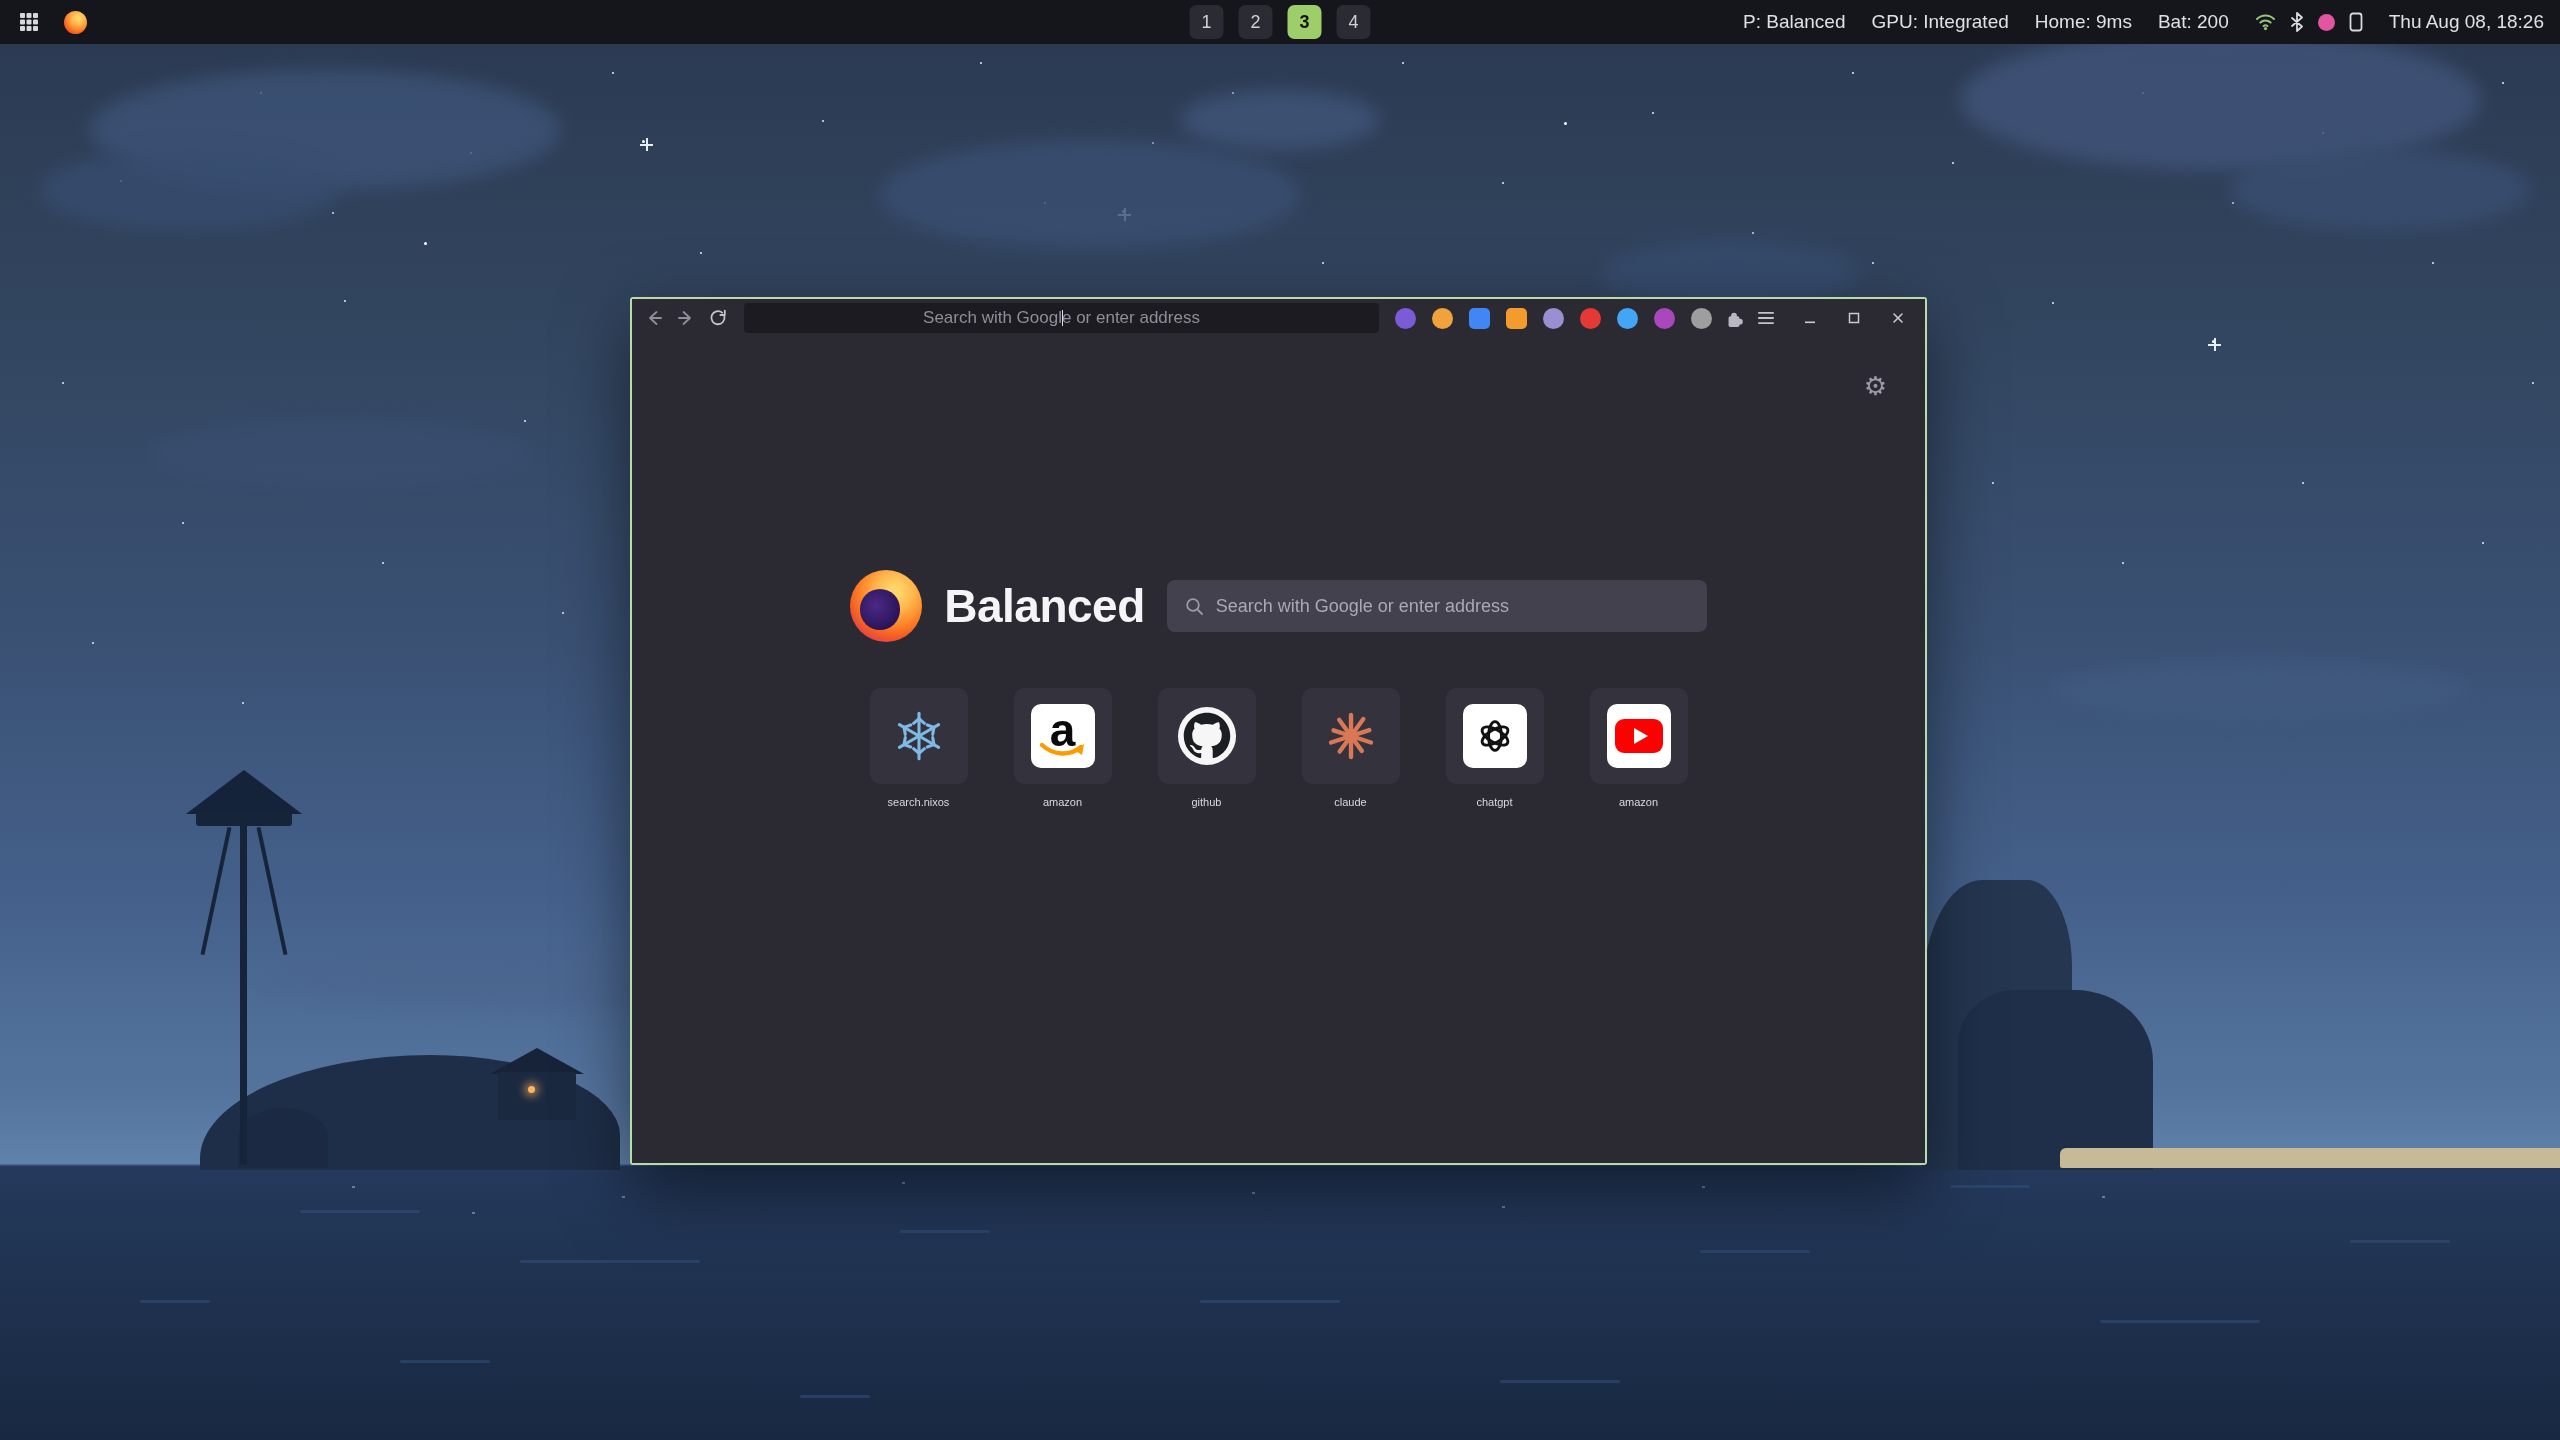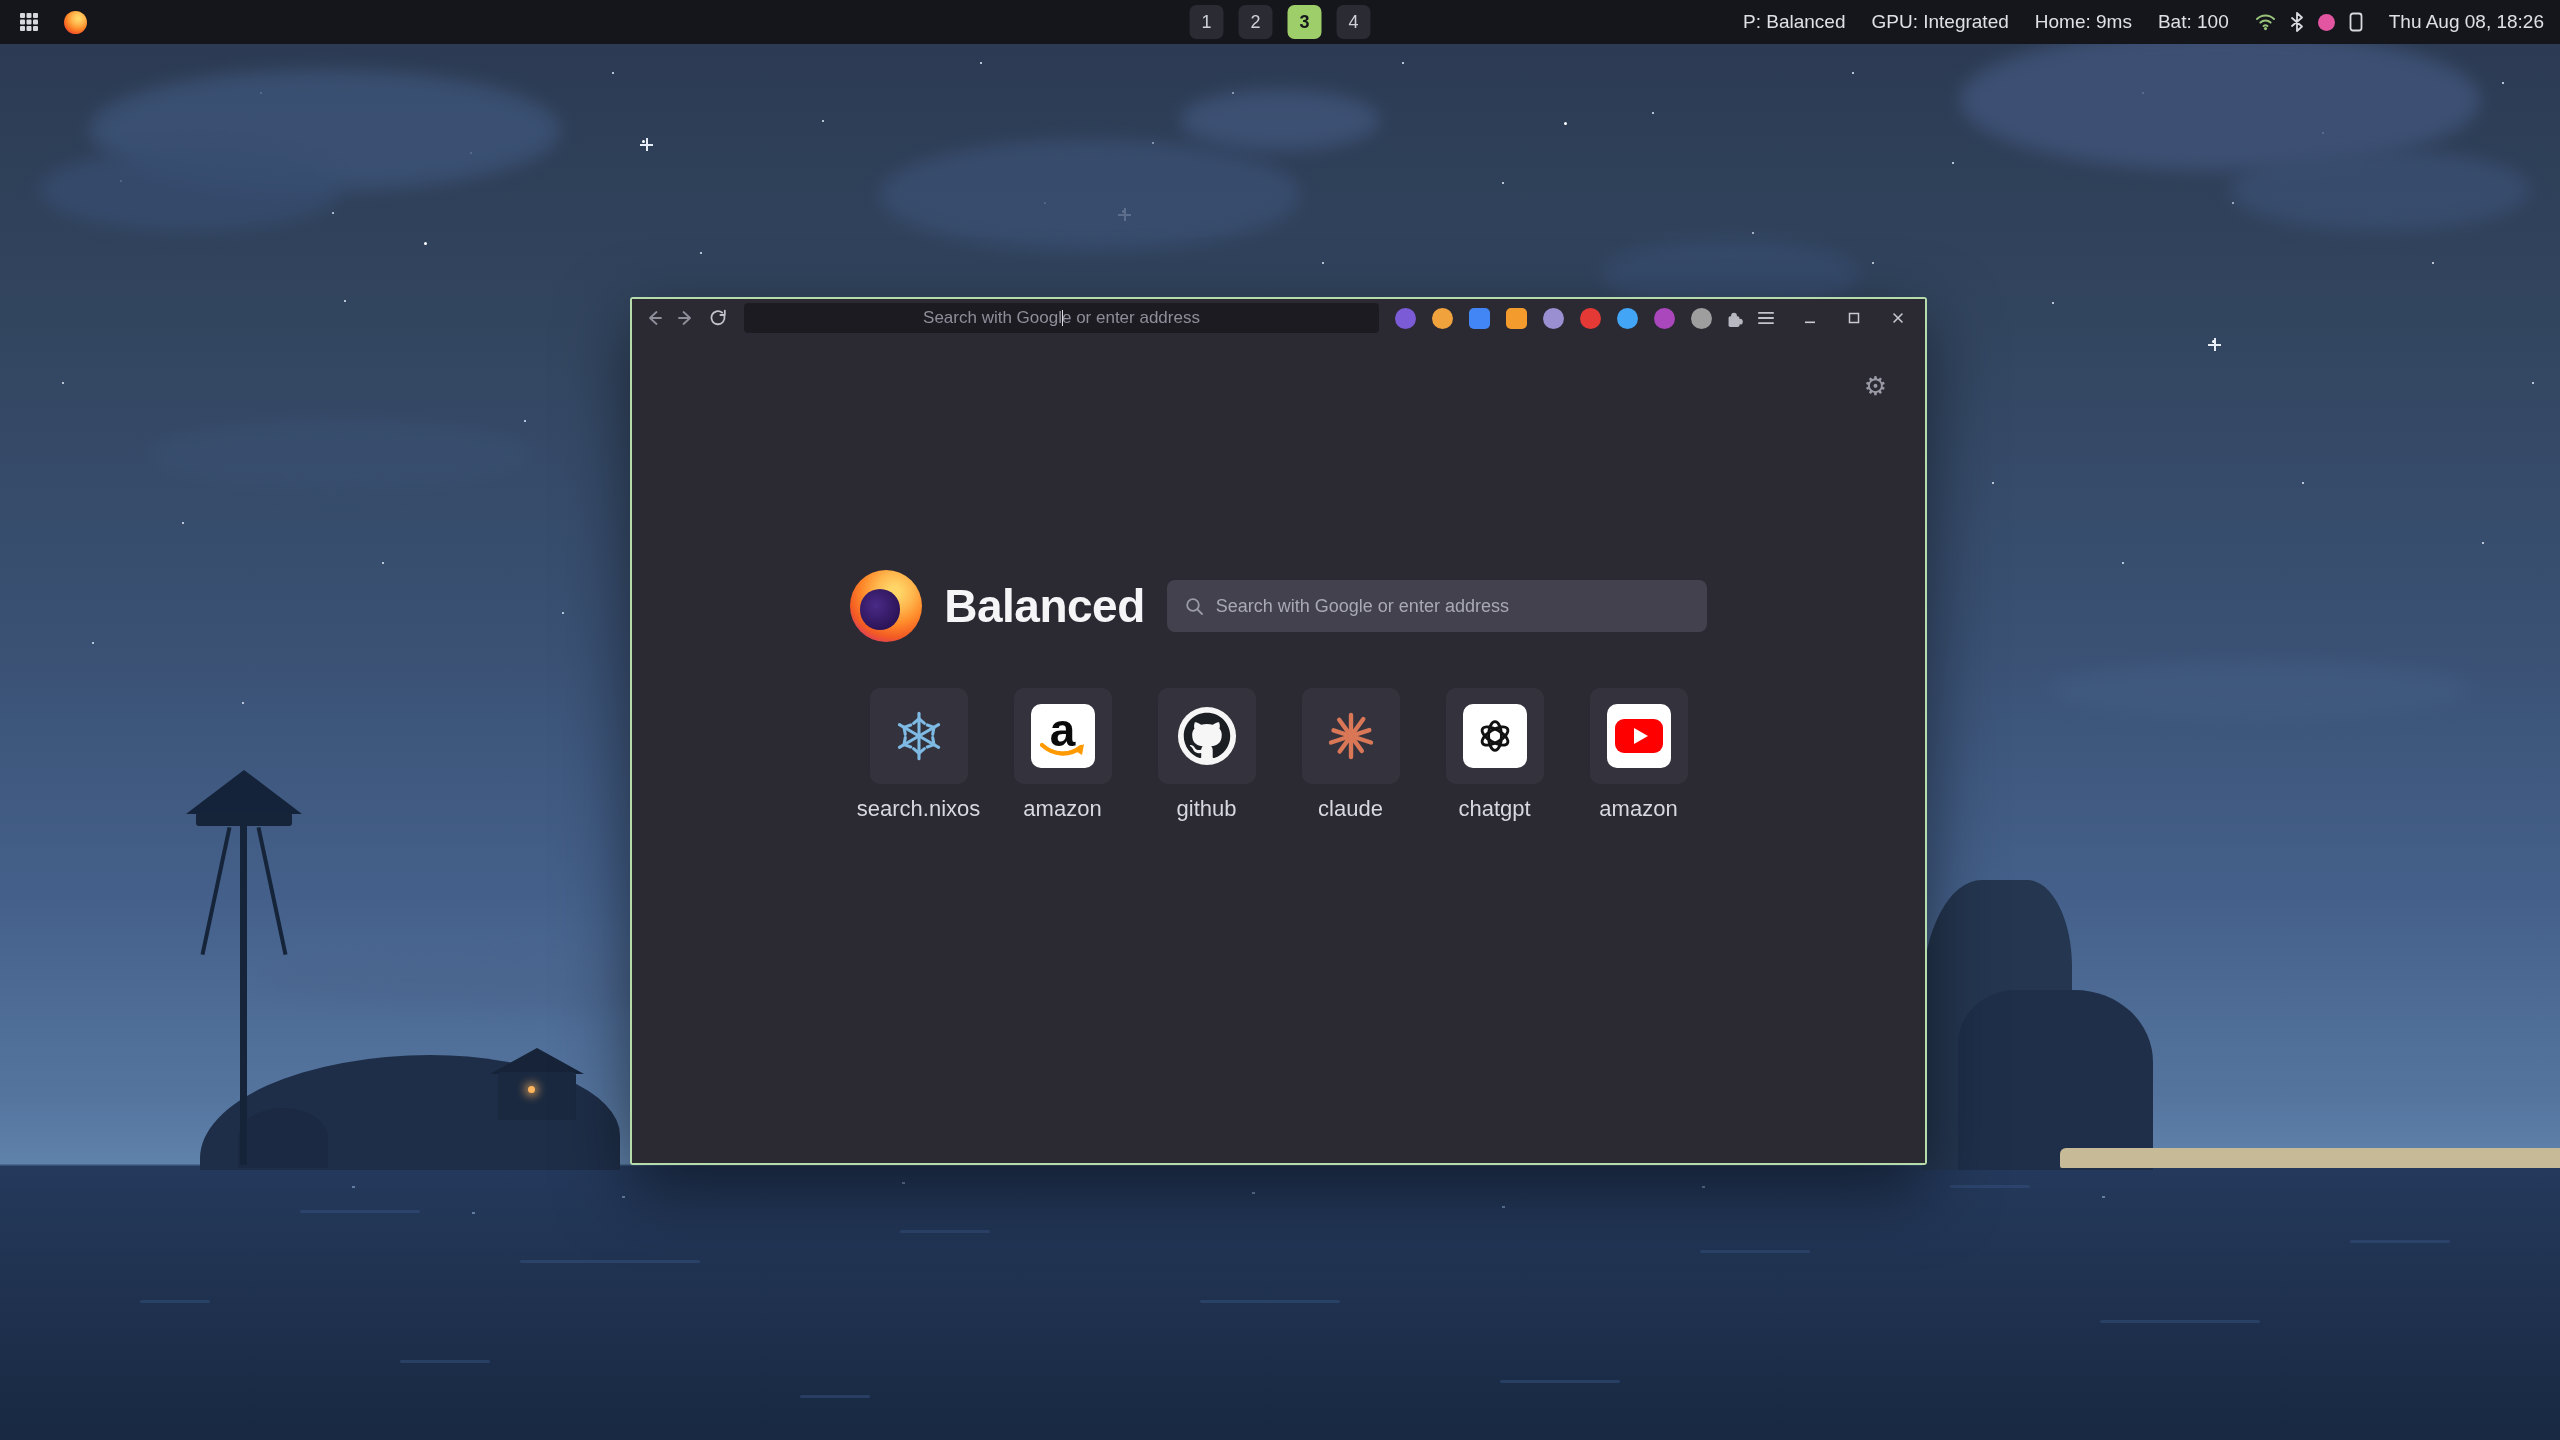--- a/index.html
+++ b/index.html
@@ -110,21 +110,21 @@
     background:#42414d; border-radius:8px; padding:0 18px;}
   .searchbox input{flex:1; background:transparent; border:none; outline:none; font-size:18px;
     color:#d7d7de; font-family:inherit;}
   .searchbox input::placeholder{color:#a9a9b6; opacity:1;}
   .tiles{position:absolute; top:351px; left:0; right:0; display:flex; justify-content:center; gap:46px;}
   .tile{width:98px; display:flex; flex-direction:column; align-items:center; cursor:pointer; text-decoration:none;}
   .tile-box{width:98px; height:96px; background:#34333d; border-radius:10px;
     display:flex; align-items:center; justify-content:center;}
   .icon-white{width:64px; height:64px; background:#fff; border-radius:10px;
     display:flex; align-items:center; justify-content:center; position:relative; overflow:hidden;}
-  .tile-label{margin-top:12px; font-size:22px; color:#d8d8df; white-space:nowrap;}
+  .tile-label{margin-top:12px; font-size:11px; color:#d8d8df; white-space:nowrap;}
   .amazon-a{font-size:46px; font-weight:700; color:#0a0a0a; line-height:1; margin-top:-12px;
     font-family:"Liberation Sans", sans-serif;}
   .amz-smile{position:absolute; left:9px; bottom:8px;}
   svg{display:block;}
 </style>
 </head>
 <body>
 
 <div class="screen">
 
@@ -201,21 +201,21 @@
       <button class="ws">1</button>
       <button class="ws">2</button>
       <button class="ws active" style="background: rgb(158, 206, 106);">3</button>
       <button class="ws">4</button>
     </div>
 
     <div class="tb-right">
       <span>P: Balanced</span>
       <span>GPU: Integrated</span>
       <span>Home: 9ms</span>
-      <span>Bat: 100</span>
+      <span>Bat: 200</span>
       <span class="tb-iconrow">
         <svg width="21" height="18" viewBox="0 0 21 18">
           <g fill="none" stroke="#98c379" stroke-width="2" stroke-linecap="round">
             <path d="M2 6 a12 12 0 0 1 17 0"></path>
               <path d="M5.4 9.6 a7.5 7.5 0 0 1 10.2 0"></path>
               <path d="M8.6 13 a3 3 0 0 1 3.8 0"></path>
           </g>
           <circle cx="10.5" cy="15.6" r="1.6" fill="#98c379"></circle>
         </svg>
         <svg width="14" height="20" viewBox="0 0 14 20">

